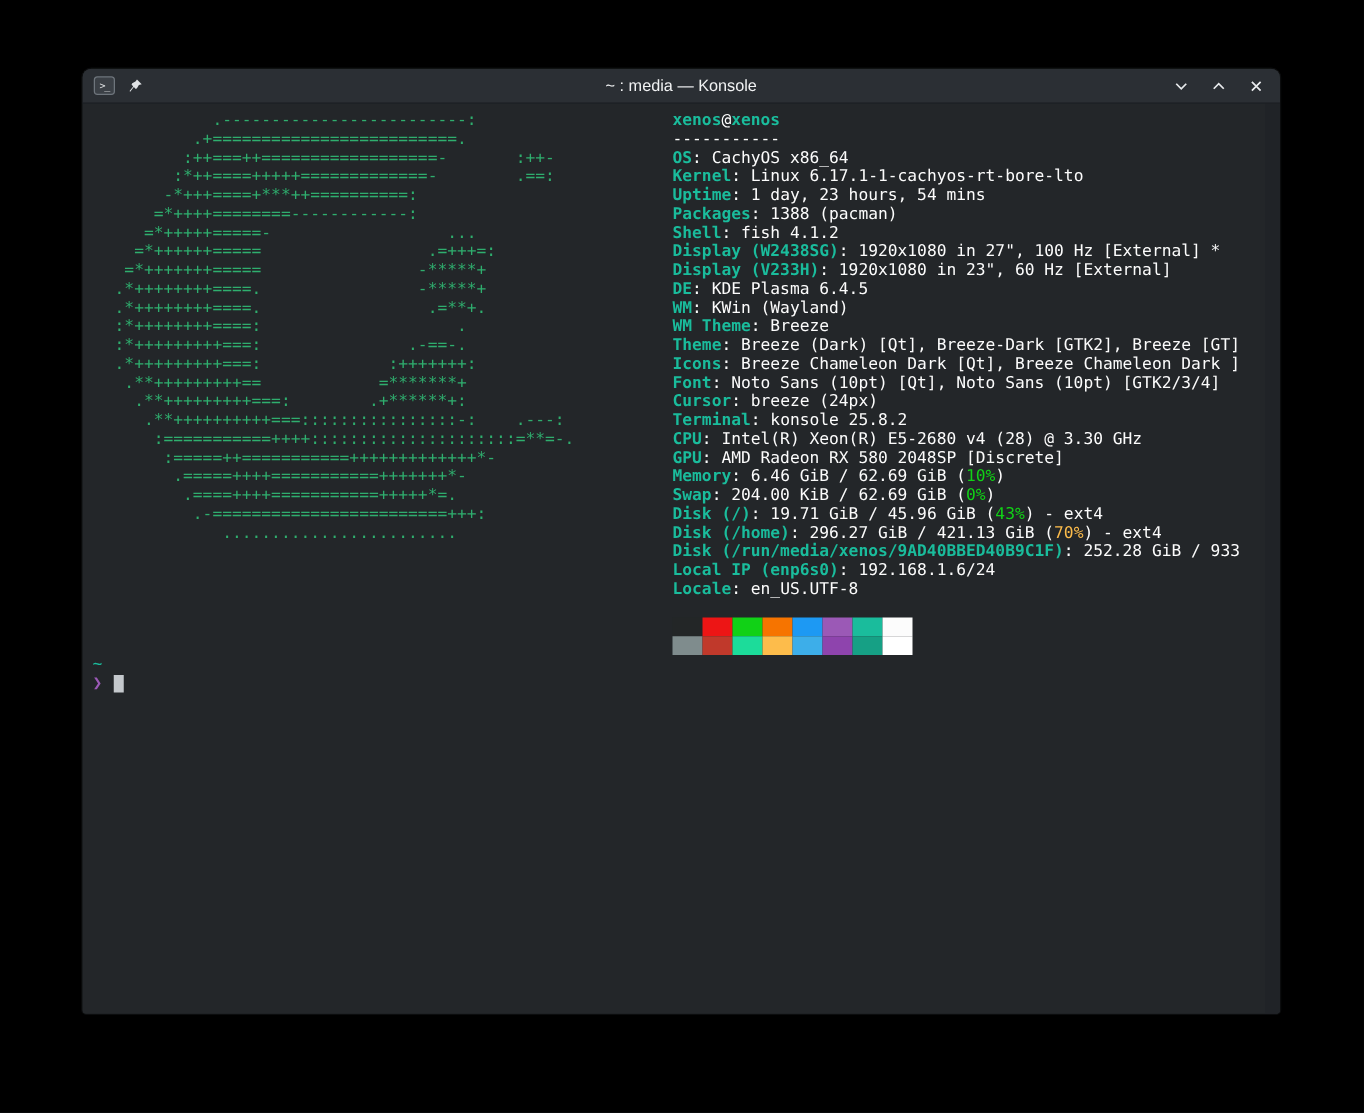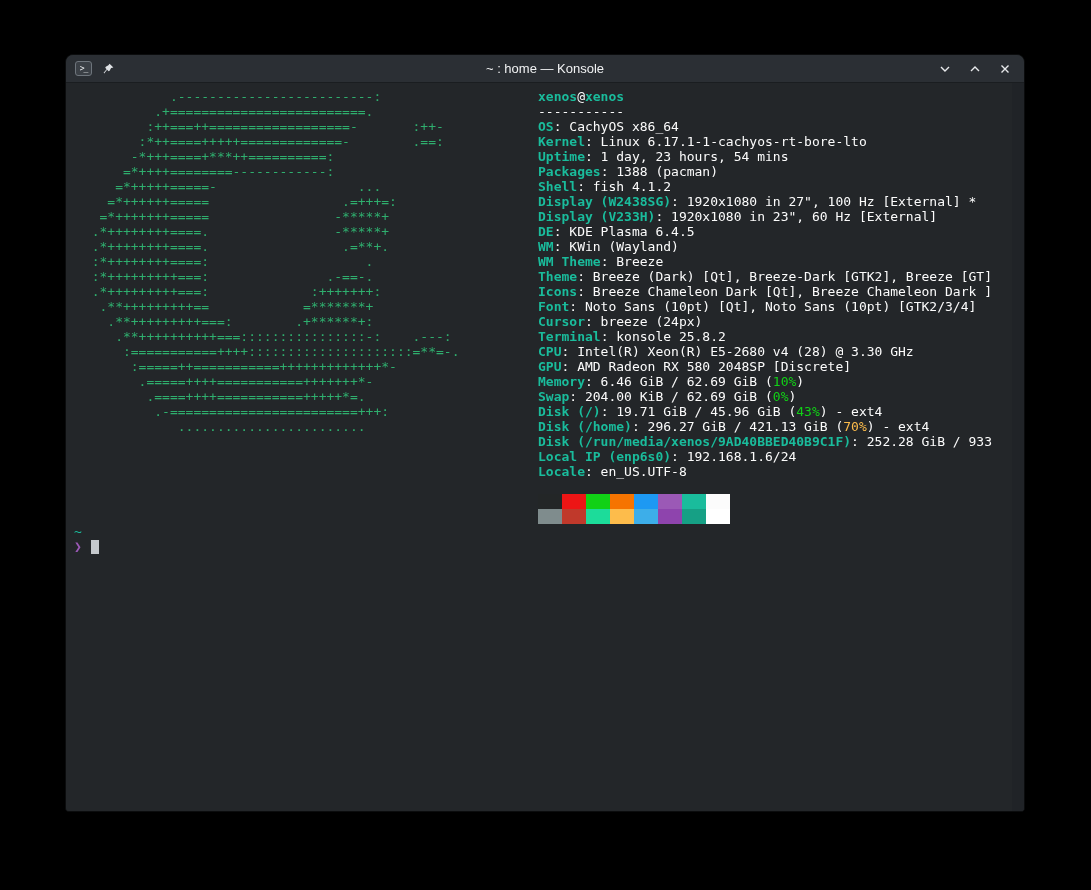--- a/index.html
+++ b/index.html
@@ -44,21 +44,21 @@
 
     <div class="titlebar">
       <div class="tb-left">
         <span class="app-icon">&gt;_</span>
         <span class="pin-icon">
           <svg width="13" height="13" viewBox="0 0 24 24">
               <path d="M14 3l7 7-4.2 1.2-2.8 4.8-1.8 1L9.4 14.2 4 21l-1-1 5.4-6.8L6 10.4l1-1.8L11.8 6z" fill="#dfe2e5"></path>
             </svg>
         </span>
       </div>
-      <div class="tb-title">~ : home — Konsole</div>
+      <div class="tb-title">~ : media — Konsole</div>
       <div class="tb-controls">
         <span>
           <svg width="14" height="14" viewBox="0 0 14 14">
               <polyline points="3,5 7,9 11,5" fill="none" stroke="#e8eaec" stroke-width="1.4"></polyline>
             </svg>
         </span>
         <span>
           <svg width="14" height="14" viewBox="0 0 14 14">
               <polyline points="3,9 7,5 11,9" fill="none" stroke="#e8eaec" stroke-width="1.4"></polyline>
             </svg>

